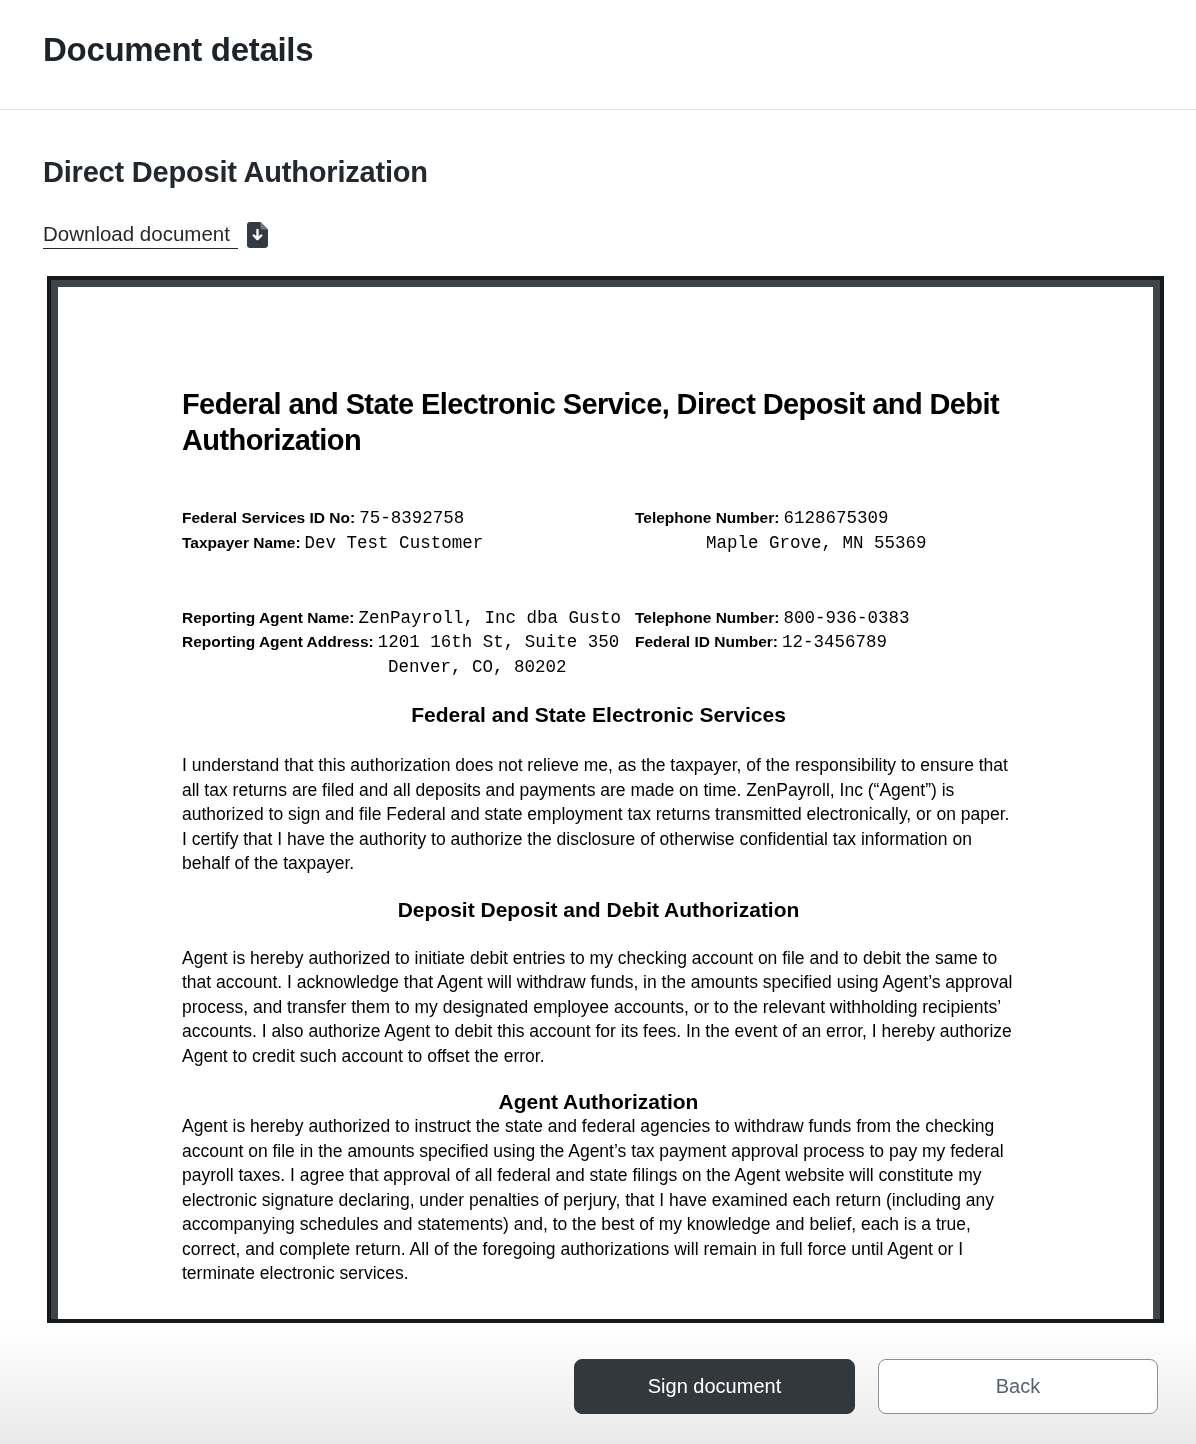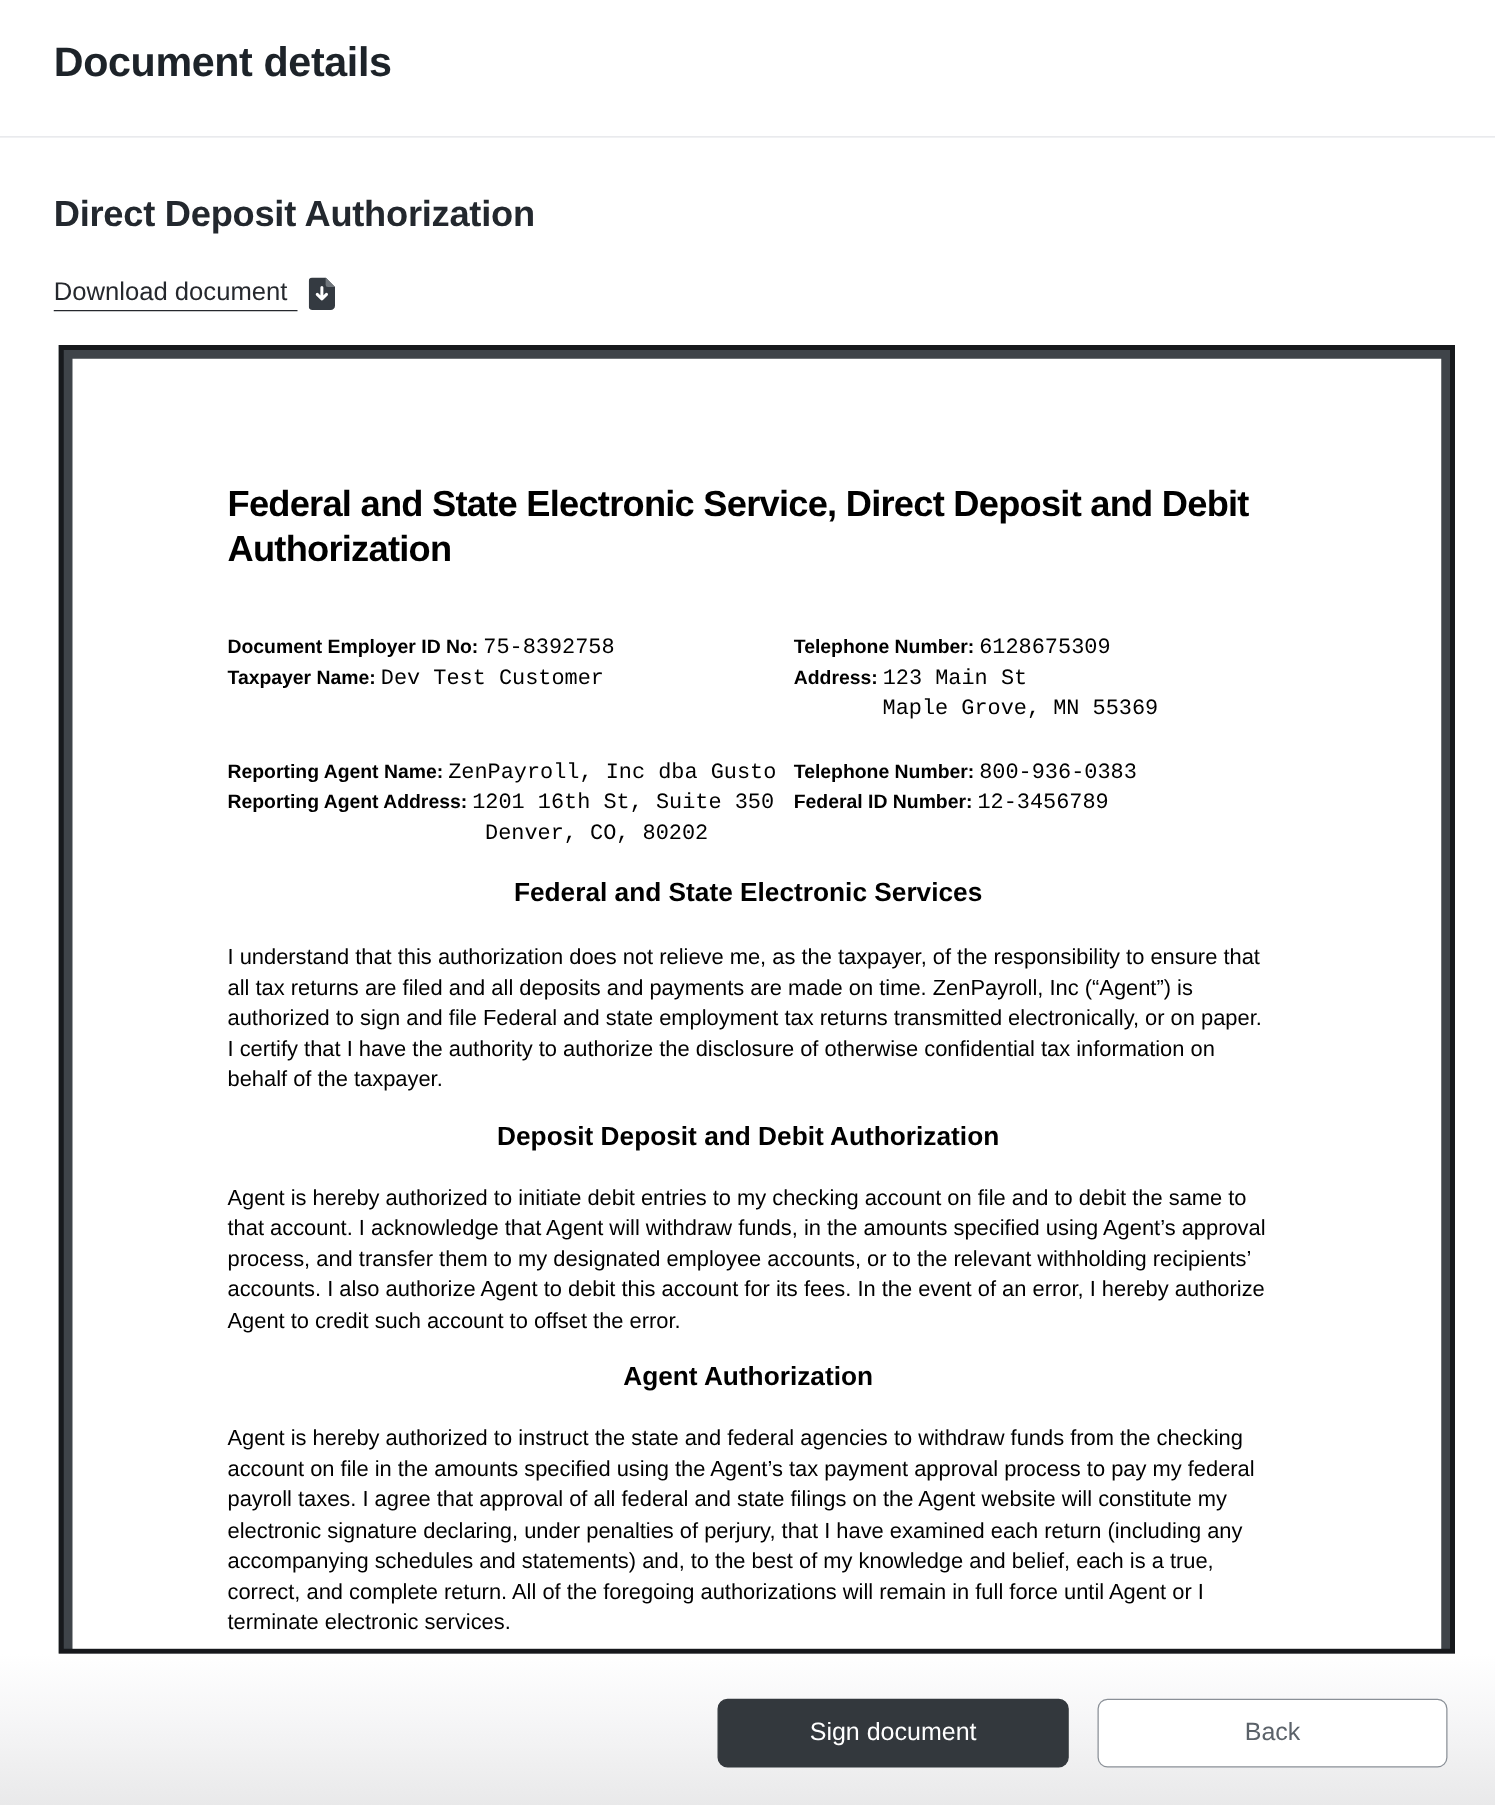--- a/index.html
+++ b/index.html
@@ -77,21 +77,21 @@
     font-size: 21px; line-height: 24px; font-weight: 700; color: #000;
   }
   .sec-h.h1 { margin-top: 24px; }
   .sec-h.h2 { margin-top: 22px; }
   .sec-h.h3 { margin-top: 22px; }
   .sec-p {
     margin: 0; font-size: 17.5px; line-height: 24.5px; color: #000;
   }
   .sec-p.p1 { margin-top: 26px; }
   .sec-p.p2 { margin-top: 24px; }
-  .sec-p.p3 { margin-top: 24px; }
+  .sec-p.p3 { }
 
   
   .footer {
     height: 121px;
     background: linear-gradient(180deg, #ffffff 0%, #f5f5f6 48%, #e9e9ea 100%);
     display: flex; justify-content: flex-end; align-items: flex-start;
     gap: 23px; padding: 36px 38px 0 0; box-sizing: border-box;
   }
   .btn {
     height: 55px; border-radius: 8px; font-size: 20px;
@@ -131,33 +131,30 @@
 
 <div class="doc-viewer">
   <div class="doc-page">
 
     <p class="doc-title">Federal and State Electronic Service, Direct Deposit and Debit Authorization</p>
 
     <div class="fields">
       <div class="fields-block">
         <div class="fcol">
           <div class="frow">
-            <span class="flabel">Document Employer ID No:</span><span class="fvalue">75-8392758</span>
+            <span class="flabel">Federal Services ID No:</span><span class="fvalue">75-8392758</span>
           </div>
           <div class="frow">
             <span class="flabel">Taxpayer Name:</span><span class="fvalue">Dev Test Customer</span>
           </div>
           <div class="frow"></div>
         </div>
         <div class="fcol">
           <div class="frow">
             <span class="flabel">Telephone Number:</span><span class="fvalue">6128675309</span>
-          </div>
-          <div class="frow">
-            <span class="flabel">Address:</span><span class="fvalue">123 Main St</span>
           </div>
           <div class="frow indent-right">
             <span class="fvalue" style="margin-left:0;">Maple Grove, MN 55369</span>
           </div>
         </div>
       </div>
 
       <div class="fields-block second">
         <div class="fcol">
           <div class="frow">

